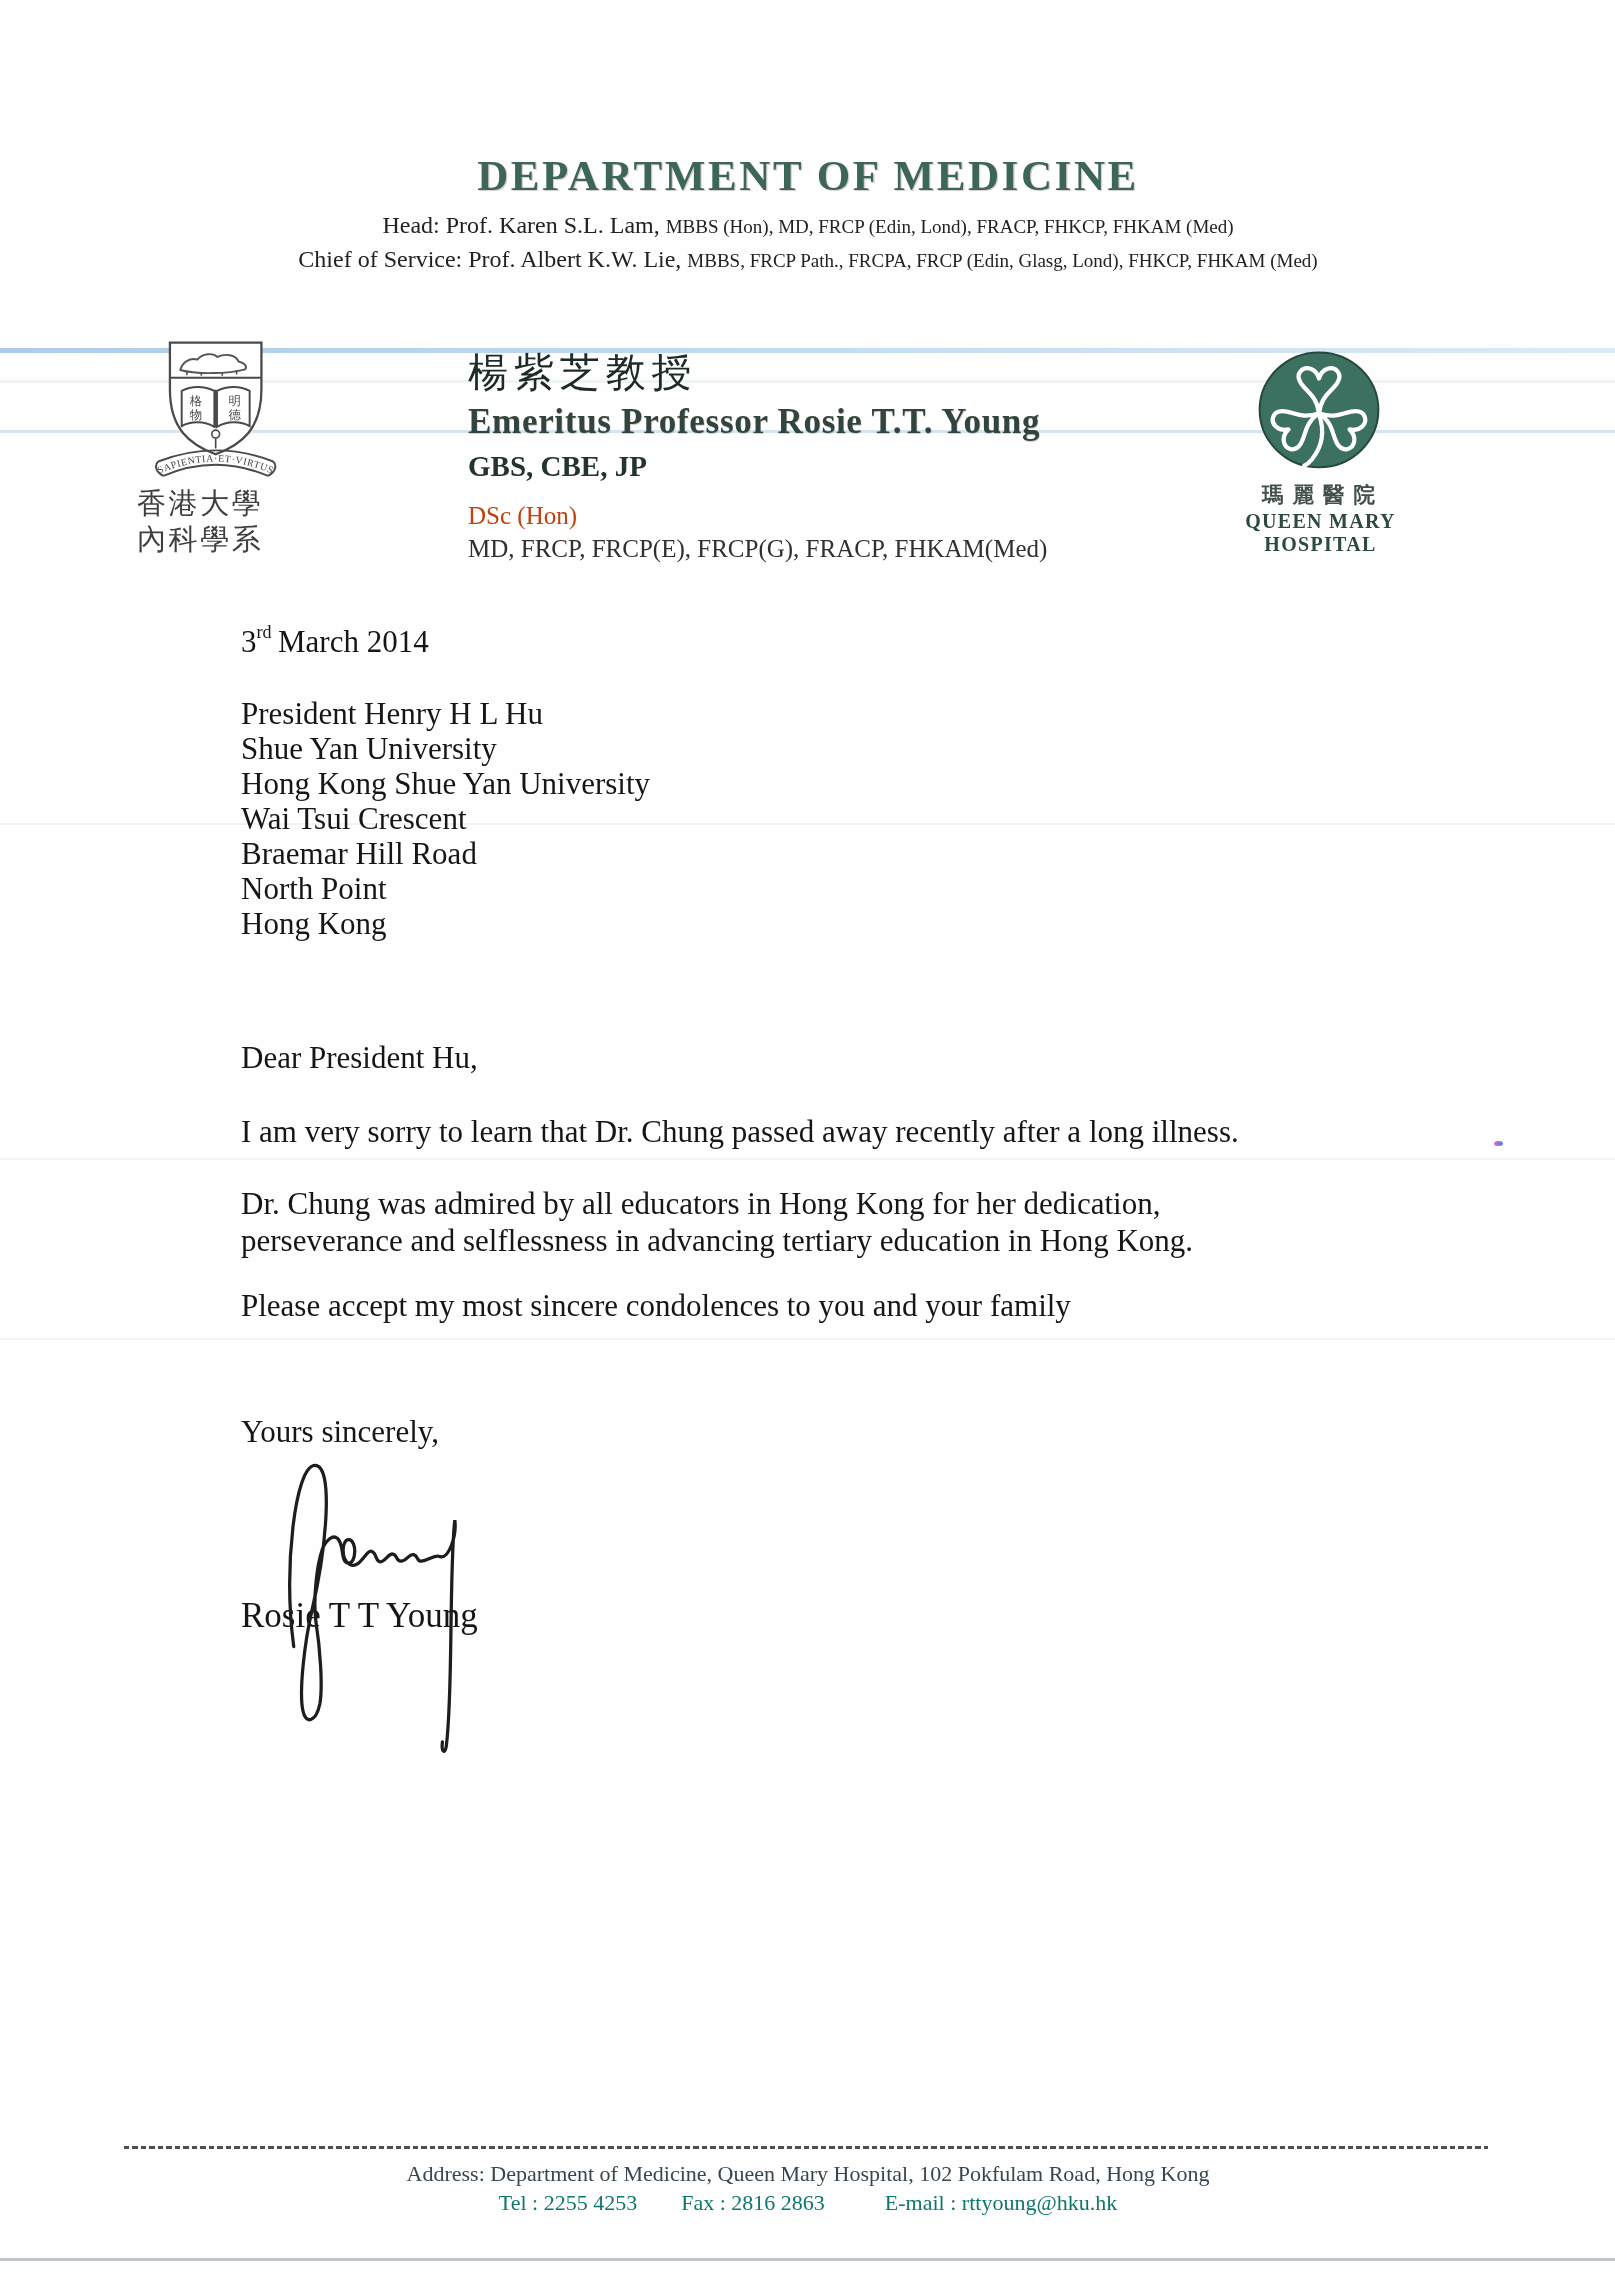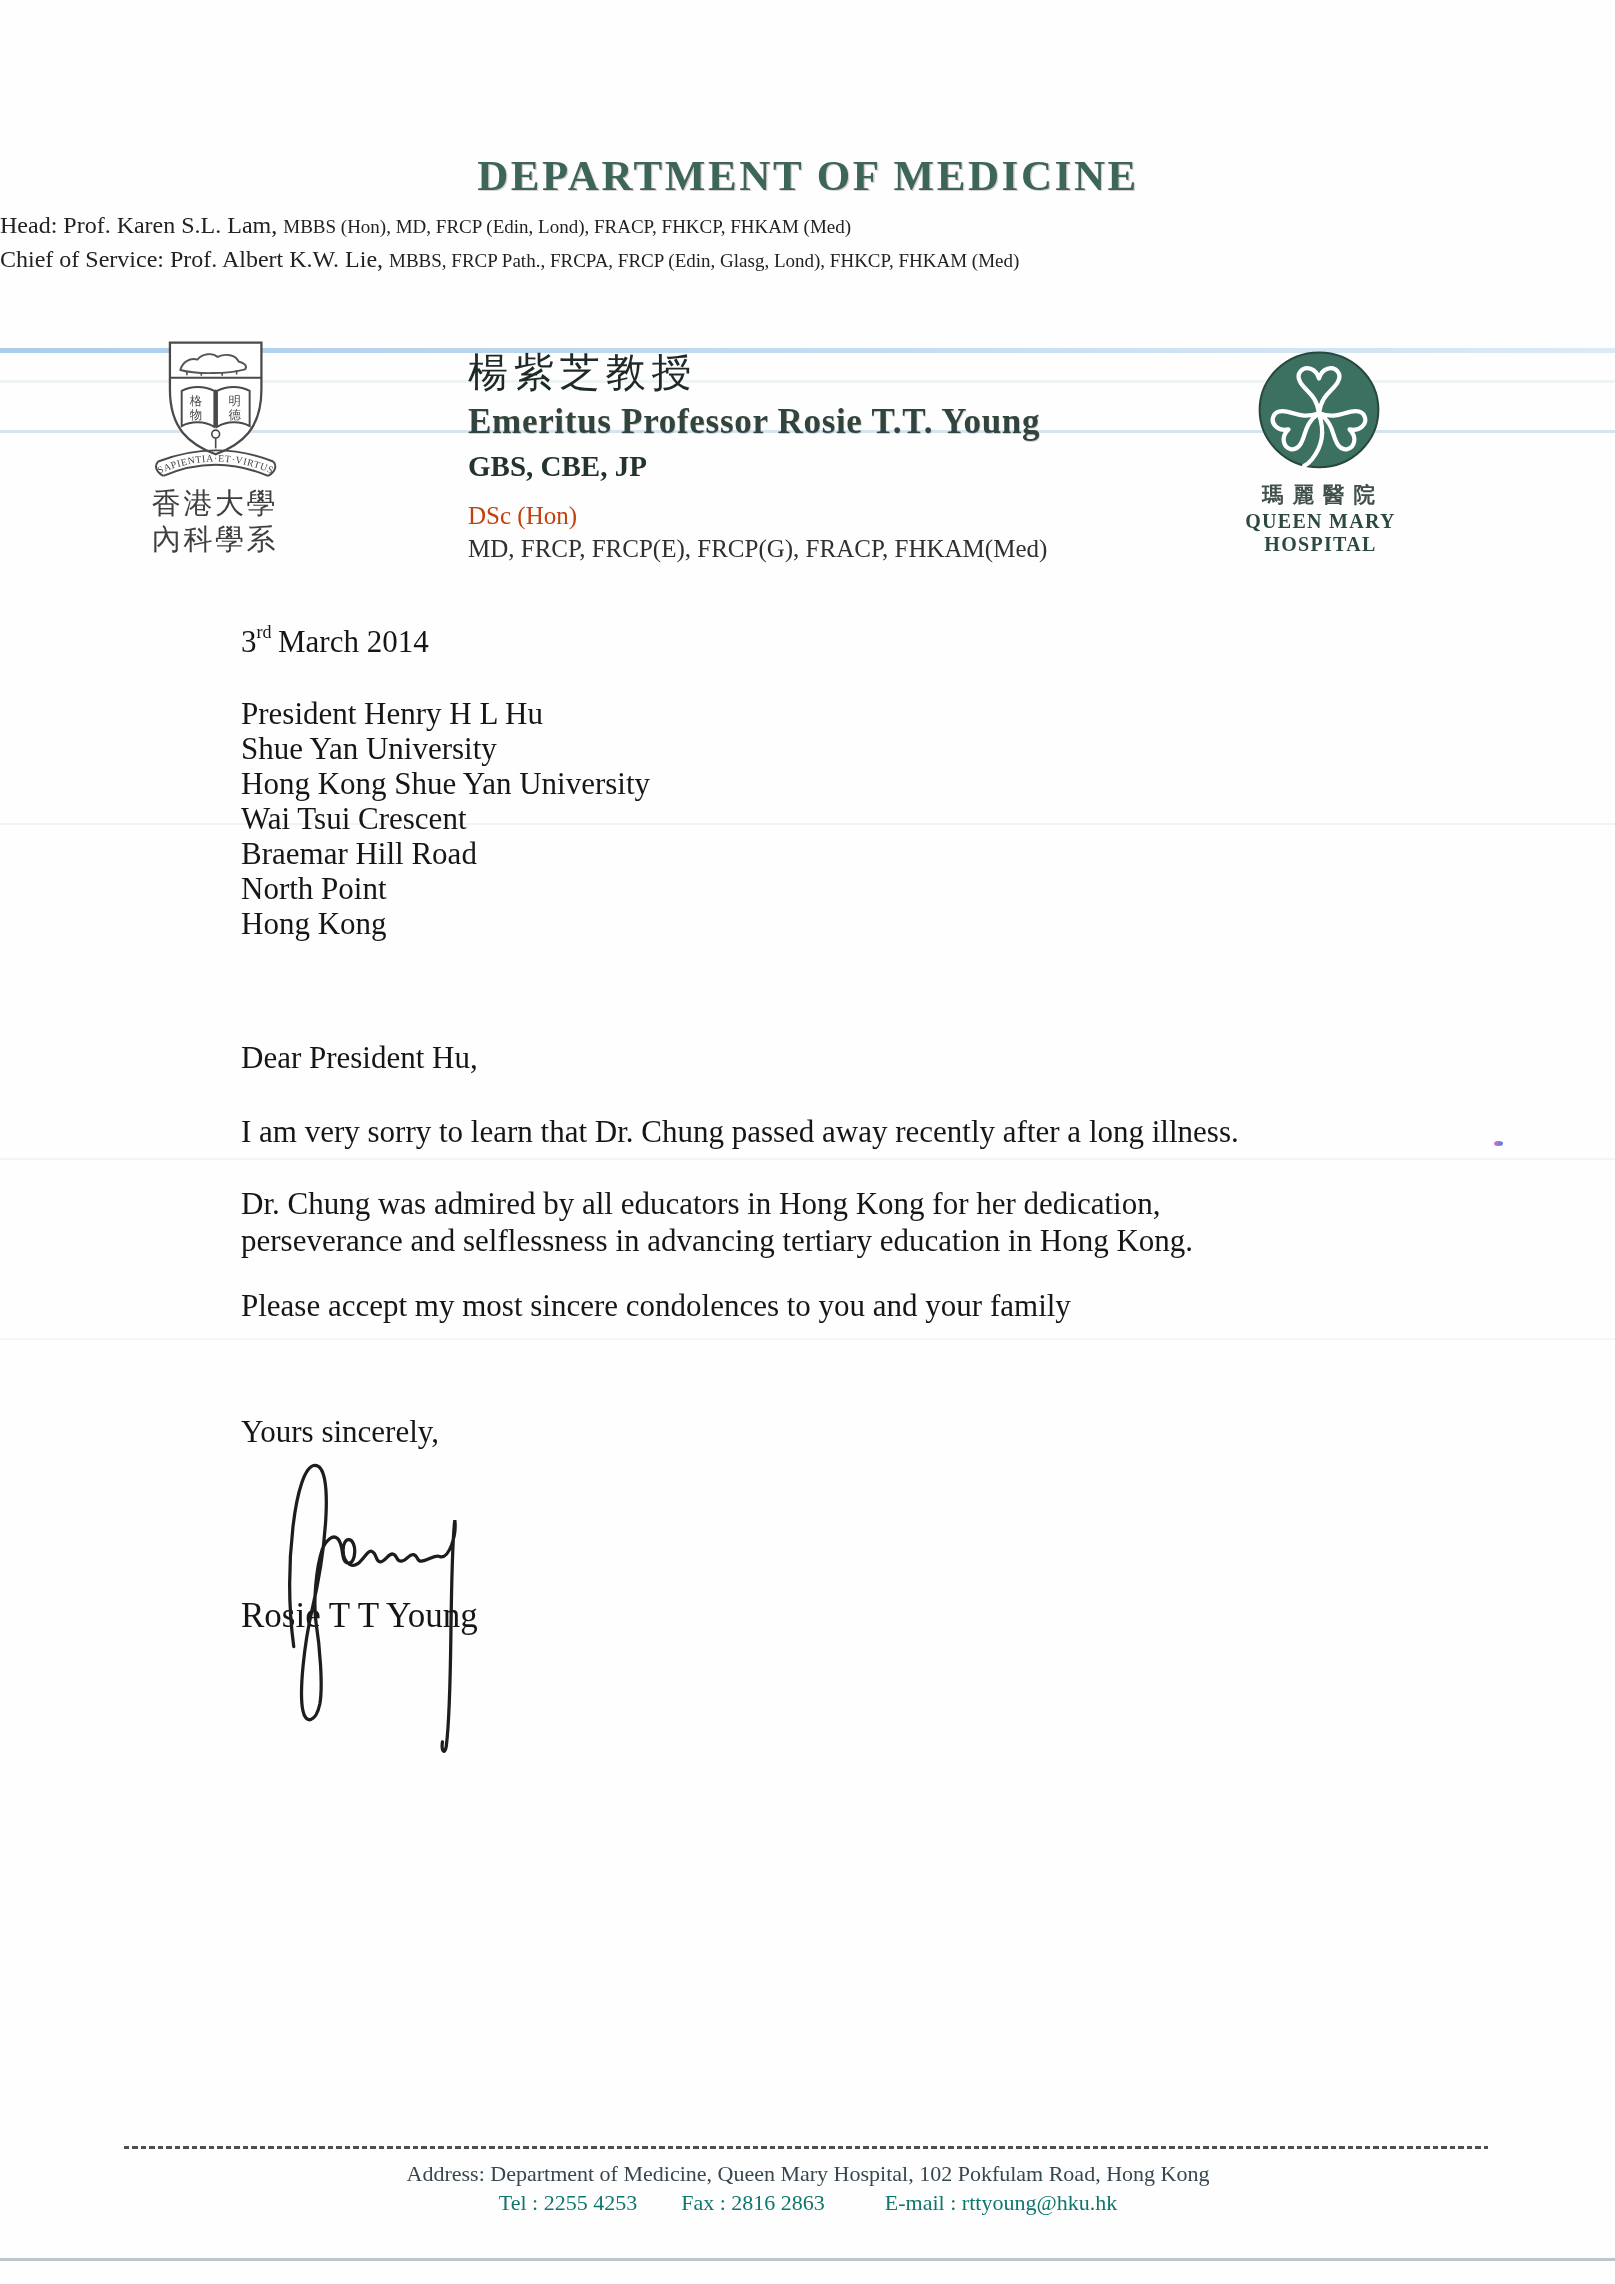--- a/index.html
+++ b/index.html
@@ -20,30 +20,30 @@
     color:#3d655a;
     text-shadow:1.3px 1.3px 0 rgba(104,72,58,.28);
   }
   .dept-title{
     position:absolute;top:151px;left:0;width:100%;
     text-align:center;
     font-size:43px;font-weight:bold;letter-spacing:2.6px;
     color:#3d655a;
     text-shadow:1.3px 1.3px 0 rgba(104,72,58,.25);
   }
-  .head-line{position:absolute;left:0;width:100%;color:#222;}
+  .head-line{position:absolute;left:0;width:100%;text-align:center;color:#222;}
   .head-line .big{font-size:24px;}
   .head-line .small{font-size:19px;}
   #head-row{top:212px;}
   #chief-row{top:246px;}
 
   
   .crest{position:absolute;left:149px;top:336px;width:134px;height:149px;}
   .crest-cn{
-    position:absolute;left:137px;width:156px;text-align:center;
+    position:absolute;left:137px;width:156px;
     font-size:29px;letter-spacing:2.6px;color:#3f3f3f;
   }
   #crest-cn-1{top:484px;}
   #crest-cn-2{top:520px;}
 
   .name-cn{
     position:absolute;left:468px;top:345px;
     font-size:40px;letter-spacing:5.9px;color:#1d2a27;
   }
   .name-en{

